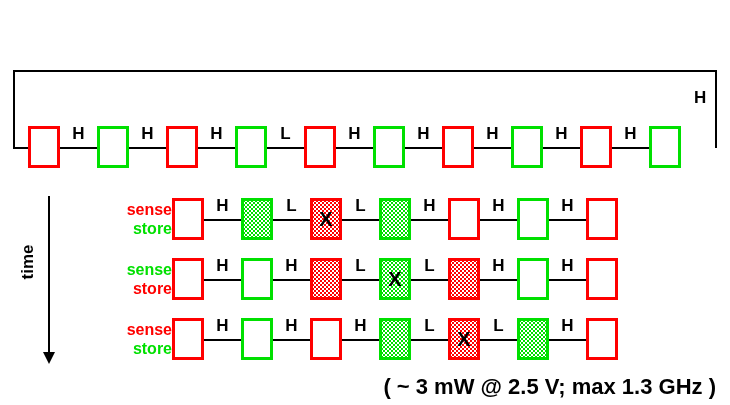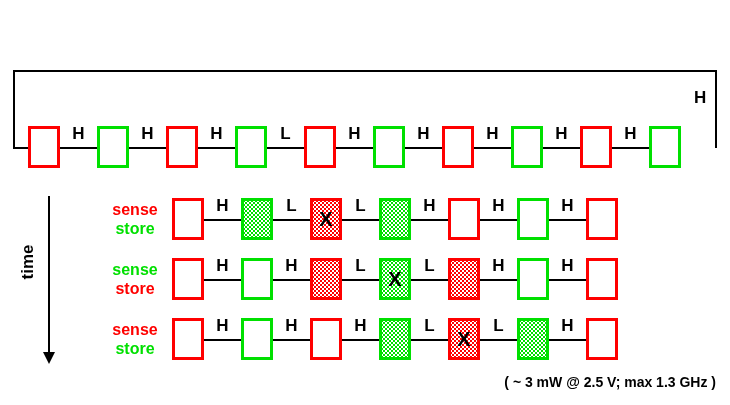--- a/index.html
+++ b/index.html
@@ -125,21 +125,21 @@
     text-align: center;
   }
 
   
   .legend {
     position: absolute;
     width: 74px;
     font-size: 16px;
     font-weight: bold;
     line-height: 19px;
-    text-align: center;
+    text-align: right;
   }
   .legend .sense-red   { color: #ff0000; }
   .legend .sense-green { color: #00e000; }
   .legend .store-red   { color: #ff0000; }
   .legend .store-green { color: #00e000; }
 
   
   #time-axis {
     position: absolute;
     left: 48px;
@@ -171,21 +171,21 @@
     transform-origin: center center;
   }
 
   
   #footer-note {
     position: absolute;
     left: 0;
     top: 374px;
     width: 716px;
     text-align: right;
-    font-size: 14px;
+    font-size: 22px;
     font-weight: bold;
     color: #000000;
   }
 </style>
 </head>
 <body>
 
 <div id="canvas">
 
 

